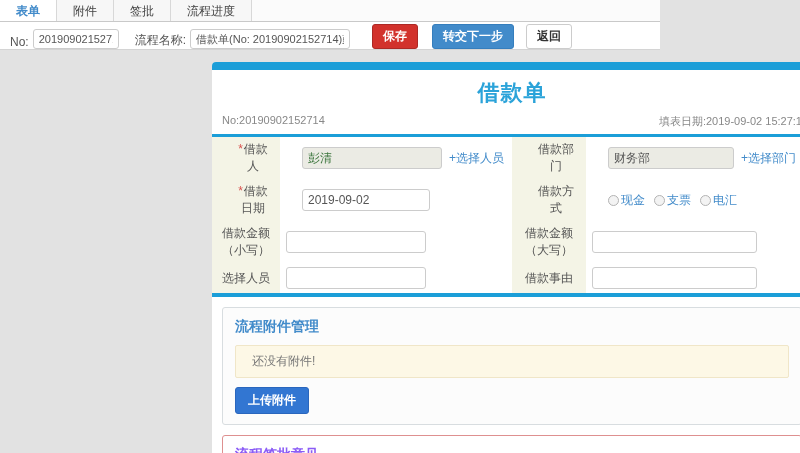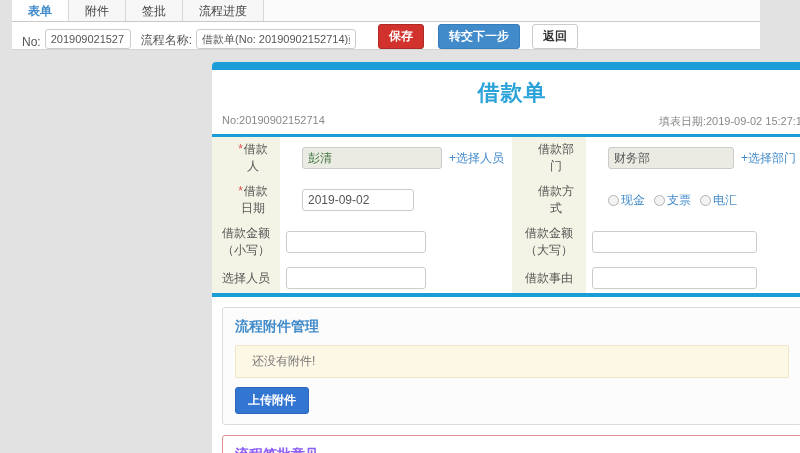--- a/index.html
+++ b/index.html
@@ -2,21 +2,21 @@
 <html><head>
 <meta charset="utf-8">
 <style>
   * { margin:0; padding:0; box-sizing:border-box; }
   html,body { width:800px; height:453px; overflow:hidden; }
   body {
     font-family:"Liberation Sans","DejaVu Sans",sans-serif;
     background:#e2e2e2; position:relative; font-size:12px; color:#444;
   }
   
-  .header { position:absolute; top:0; left:12px; width:748px; background:#ef4444; z-index:5; }
+  .header { position:absolute; top:0; left:0; width:660px; background:#ef4444; z-index:5; }
   .tabbar { display:flex; height:22px; background:#fbfbfb; border-bottom:1px solid #c9c9c9; }
   .tab { padding:3px 16px; font-size:12px; color:#444; border-right:1px solid #d8d8d8;
          background:#f7f7f7; cursor:pointer; line-height:16px; white-space:nowrap; }
   .tab.active { color:#428bca; background:#fff; font-weight:bold; }
   .toolbar { display:flex; align-items:flex-end; height:28px; padding:0 6px;
              background:#fff; border-bottom:1px solid #d4d4d4; }
   .tb-label { font-size:12px; color:#555; margin:0 4px; white-space:nowrap; }
   .tb-input { height:20px; border:1px solid #ccc; border-radius:3px; font-size:11px;
               color:#555; padding:0 5px; font-family:inherit; background:#fff; }
   .btn { font-size:12px; font-weight:bold; padding:3px 10px; border-radius:3px;
@@ -36,21 +36,21 @@
   .form-grid { display:grid; grid-template-columns:68px 232px 74px 1fr; }
   .lbl { background:#f4f4e6; display:flex; align-items:center; justify-content:center;
          text-align:center; font-size:12px; color:#555; padding:4px 8px; line-height:17px; }
   .val { display:flex; align-items:center; padding-left:6px; background:#fff; }
   .h32 { min-height:32px;padding-left:22px; } .h40 { min-height:40px; } .h30 { min-height:30px; }
   .req { color:#d9534f; margin-right:1px; }
   .inp { height:22px; border:1px solid #ccc; border-radius:3px; font-size:12px;
          padding:0 5px; color:#555; font-family:inherit; background:#fff; }
   .inp.ro { background:#ebebe4; }
   .green { color:#3c763d; }
-  .w140{width:140px;} .w126{width:126px;} .w116{width:112px;} .w165{width:165px;}
+  .w140{width:140px;} .w126{width:126px;} .w116{width:128px;} .w165{width:165px;}
   .lnk { color:#428bca; font-size:12px; margin-left:7px; text-decoration:none;
          white-space:nowrap; cursor:pointer; }
   .radio-group { display:flex; align-items:center; gap:9px; }
   .radio-opt { display:flex; align-items:center; cursor:pointer; }
   .radio { width:11px; height:11px; border:1px solid #b3b3b3; border-radius:50%;
            background:#f3f3f3; display:inline-block; margin-right:2px; }
   .radio-txt { color:#428bca; font-size:12px; }
   .blue-bottom { height:4px; background:#1b9ed8; }
   
   .subpanel { margin:10px; border:1px solid #d8dde0; border-radius:3px;
@@ -70,21 +70,21 @@
 <div class="header">
   <div class="tabbar">
     <div class="tab active">表单</div>
     <div class="tab">附件</div>
     <div class="tab">签批</div>
     <div class="tab">流程进度</div>
   </div>
   <div class="toolbar">
     <span class="tb-label">No:</span>
     <input class="tb-input" style="width: 86px;" value="20190902152714">
-    <span class="tb-label" style="margin-left:10px">流程名称:</span>
+    <span class="tb-label" style="margin-left:16px">流程名称:</span>
     <input class="tb-input" style="width: 160px;" value="借款单(No: 20190902152714)彭清">
     <button class="btn btn-save">保存</button>
     <button class="btn btn-next">转交下一步</button>
     <button class="btn btn-back">返回</button>
   </div>
 </div>
 
 <div class="panel">
   <div class="blue-bar"></div>
   <div class="form-title">借款单</div>

